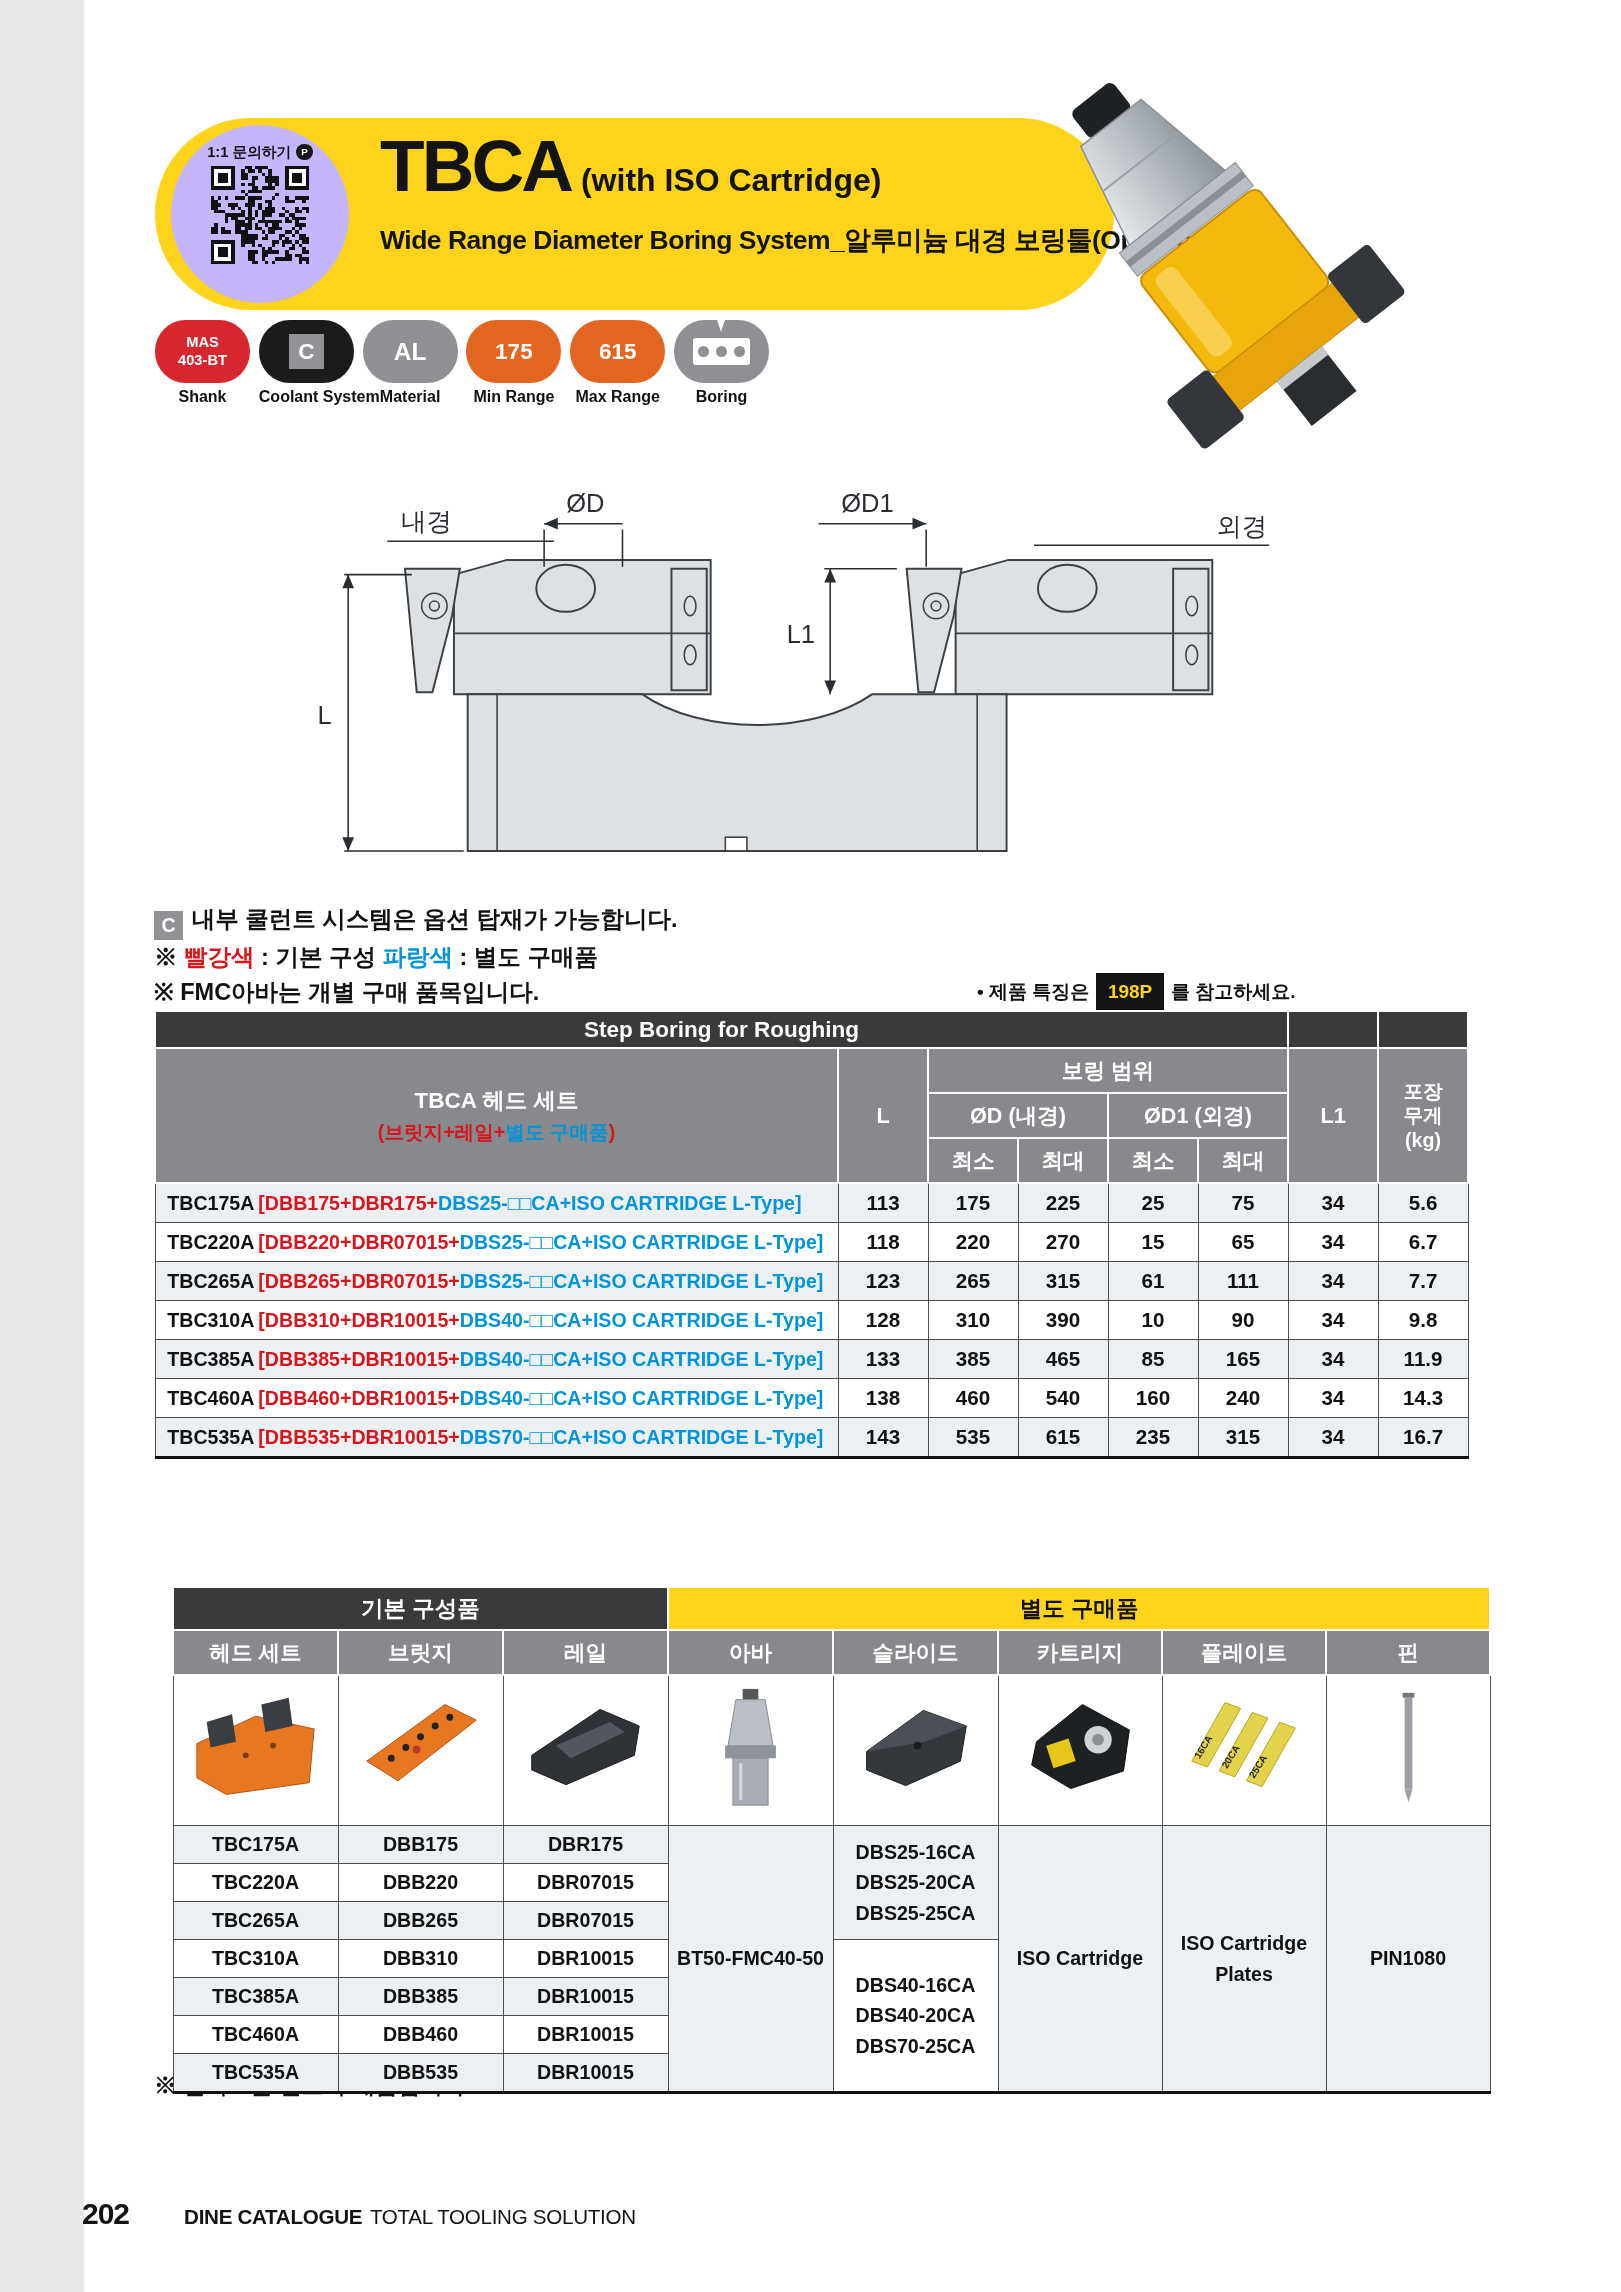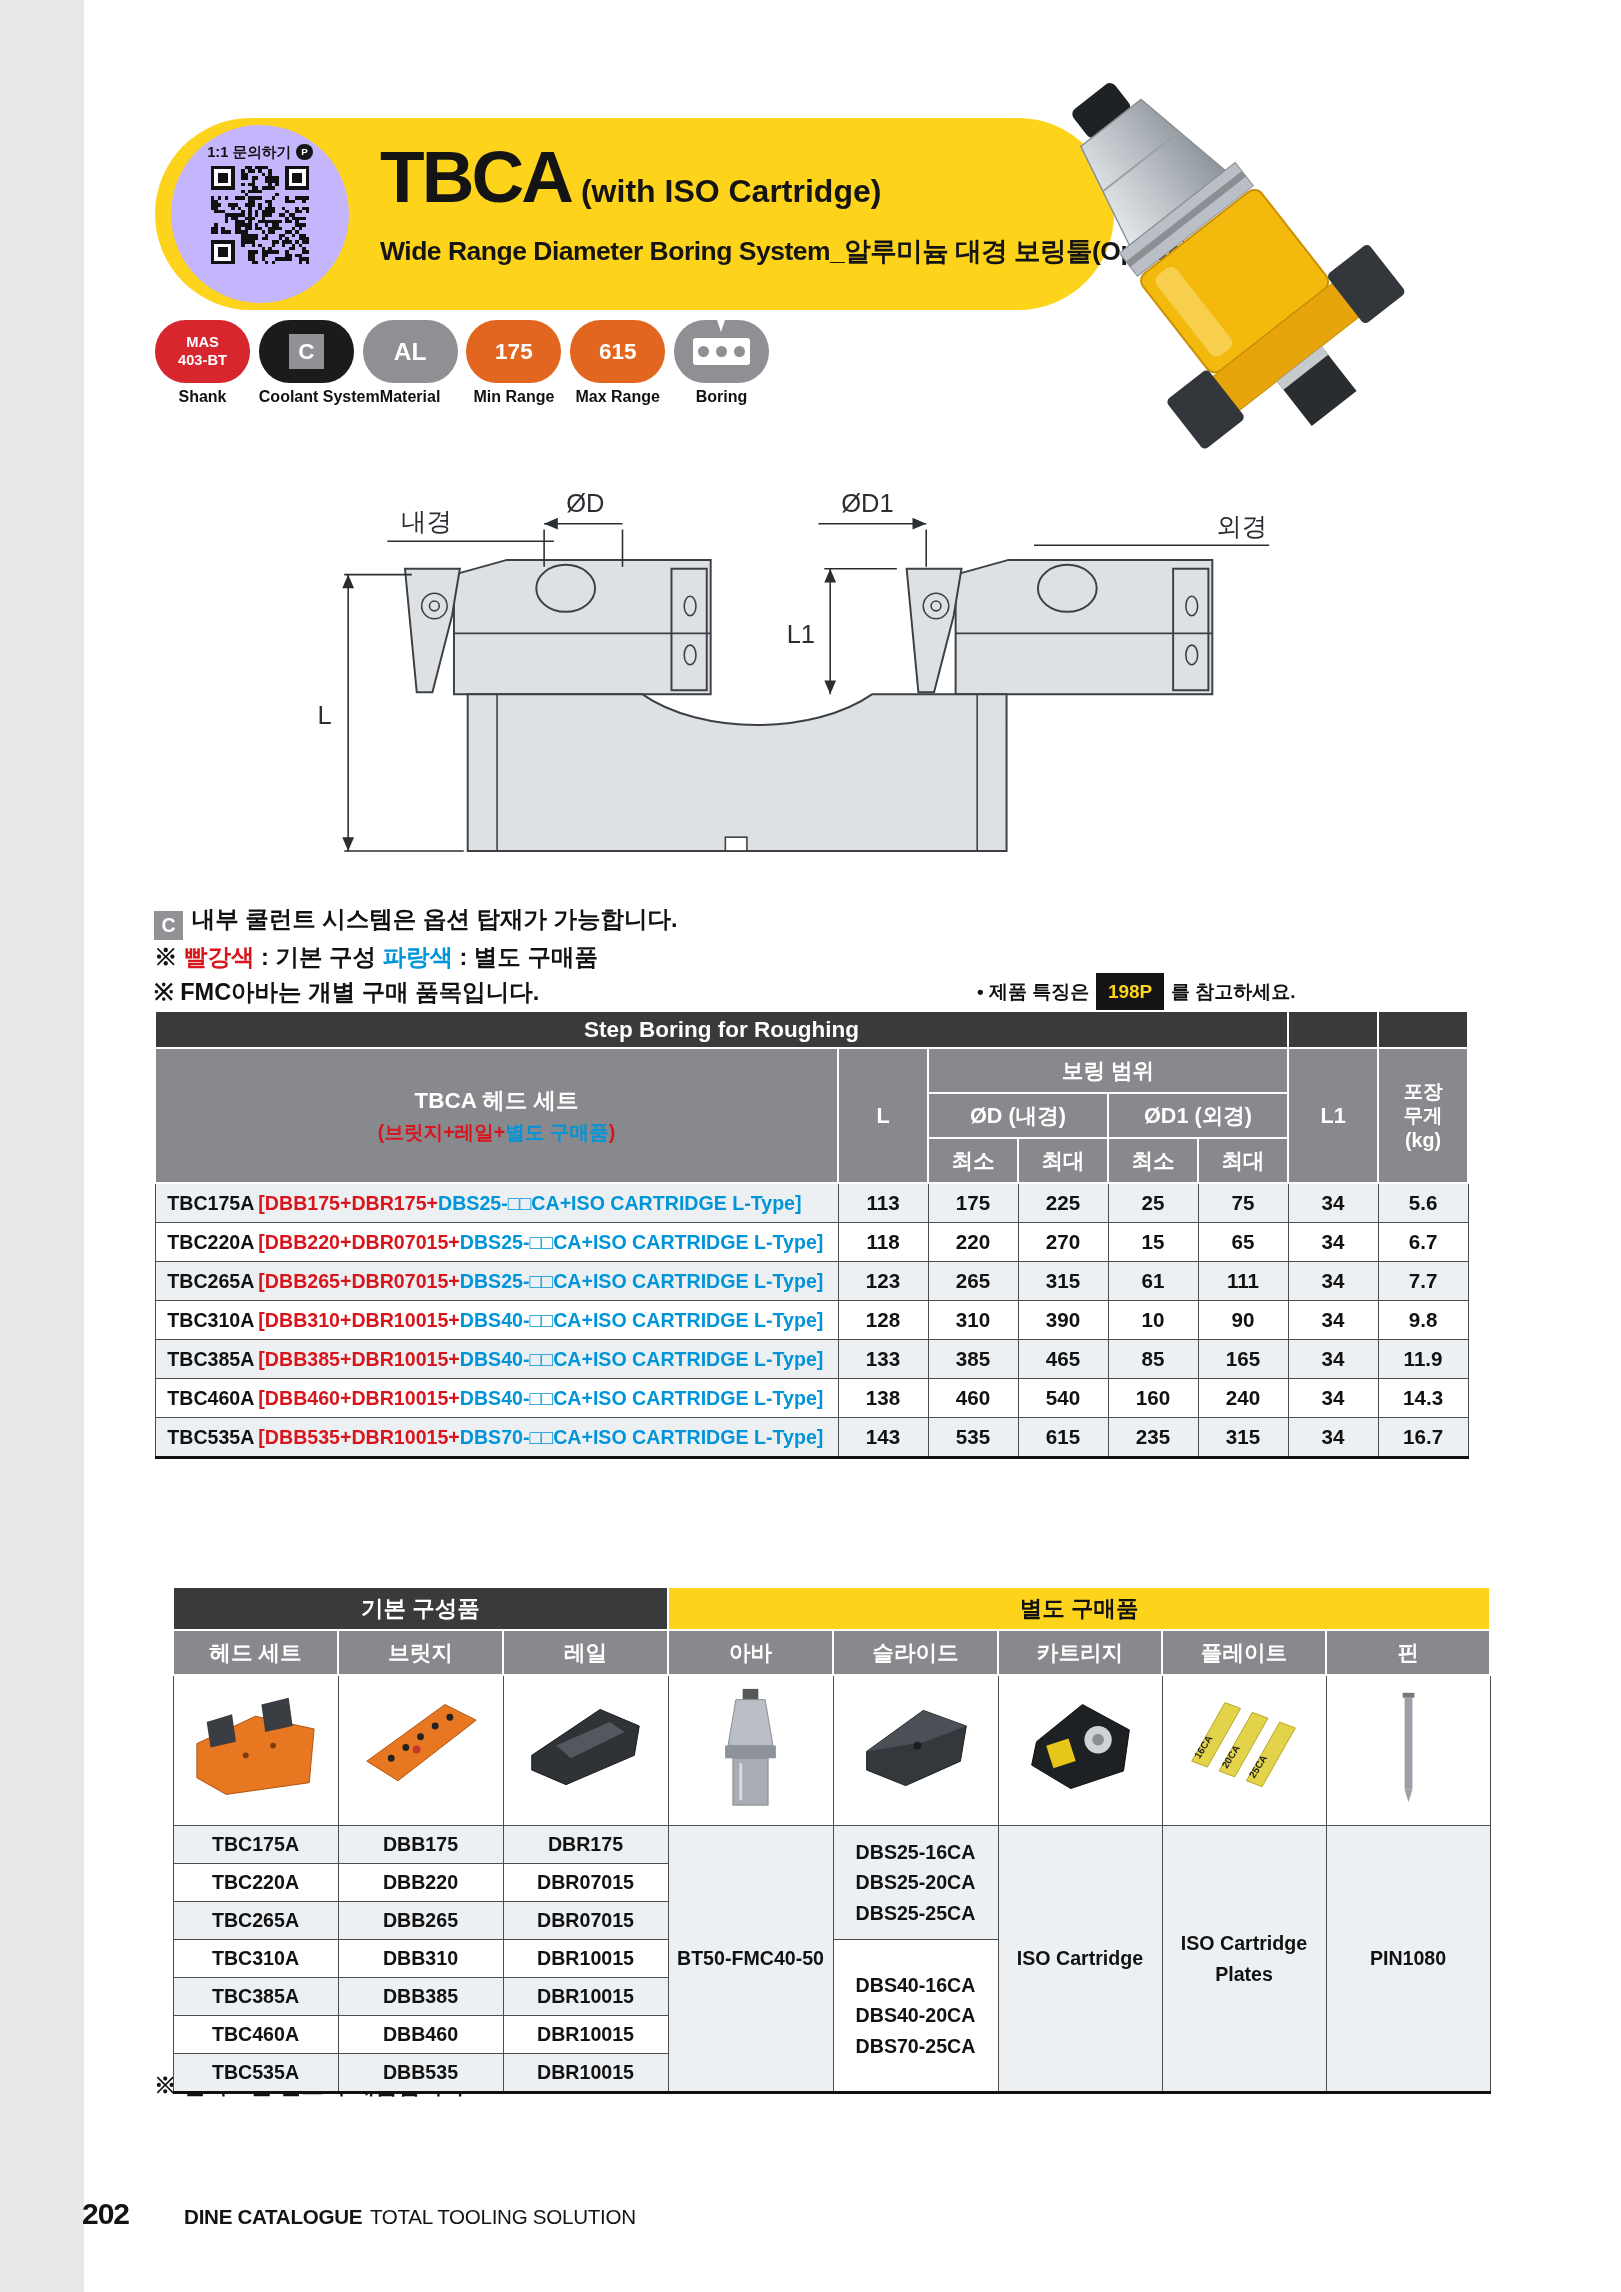--- a/index.html
+++ b/index.html
@@ -15,21 +15,21 @@
   
   .left-strip{left:0;top:0;width:84px;height:2293px;background:#e7e8ea;}
 
   
   .header-pill{left:155px;top:118px;width:959px;height:192px;border-radius:96px;background:var(--yellow);z-index:1;}
   .qr-circle{left:171px;top:125px;width:178px;height:178px;border-radius:50%;background:#c4b5fd;z-index:3;text-align:center;}
   .inquiry{margin-top:17.6px;font-size:14.7px;font-weight:800;color:#111;display:flex;align-items:center;justify-content:center;gap:4.9px;}
   .chat-icon{display:inline-block;width:16.7px;height:16.7px;border-radius:50%;background:#161616;color:#fff;
              font-size:9.8px;font-weight:800;line-height:16.7px;text-align:center;}
   .qr-svg{margin-top:4.9px;}
-  .title-wrap{left:380px;top:142px;z-index:2;white-space:nowrap;}
+  .title-wrap{left:380px;top:131px;z-index:2;white-space:nowrap;}
   .title-main{font-size:73px;font-weight:900;letter-spacing:-2.9px;line-height:0.95;color:#141414;}
   .title-suffix{font-size:32px;font-weight:800;margin-left:9.8px;color:#141414;}
   .subtitle{margin-top:21.6px;font-size:26.5px;font-weight:700;color:#141414;letter-spacing:-0.5px;}
   .tool-photo{left:996px;top:57px;z-index:4;}
 
   
   .badges{left:155px;top:320px;display:flex;gap:8.8px;z-index:2;}
   .badge-col{width:95px;text-align:center;}
   .badge{width:95px;height:63px;border-radius:31px;display:flex;align-items:center;justify-content:center;
          color:#fff;font-weight:800;position:relative;}

